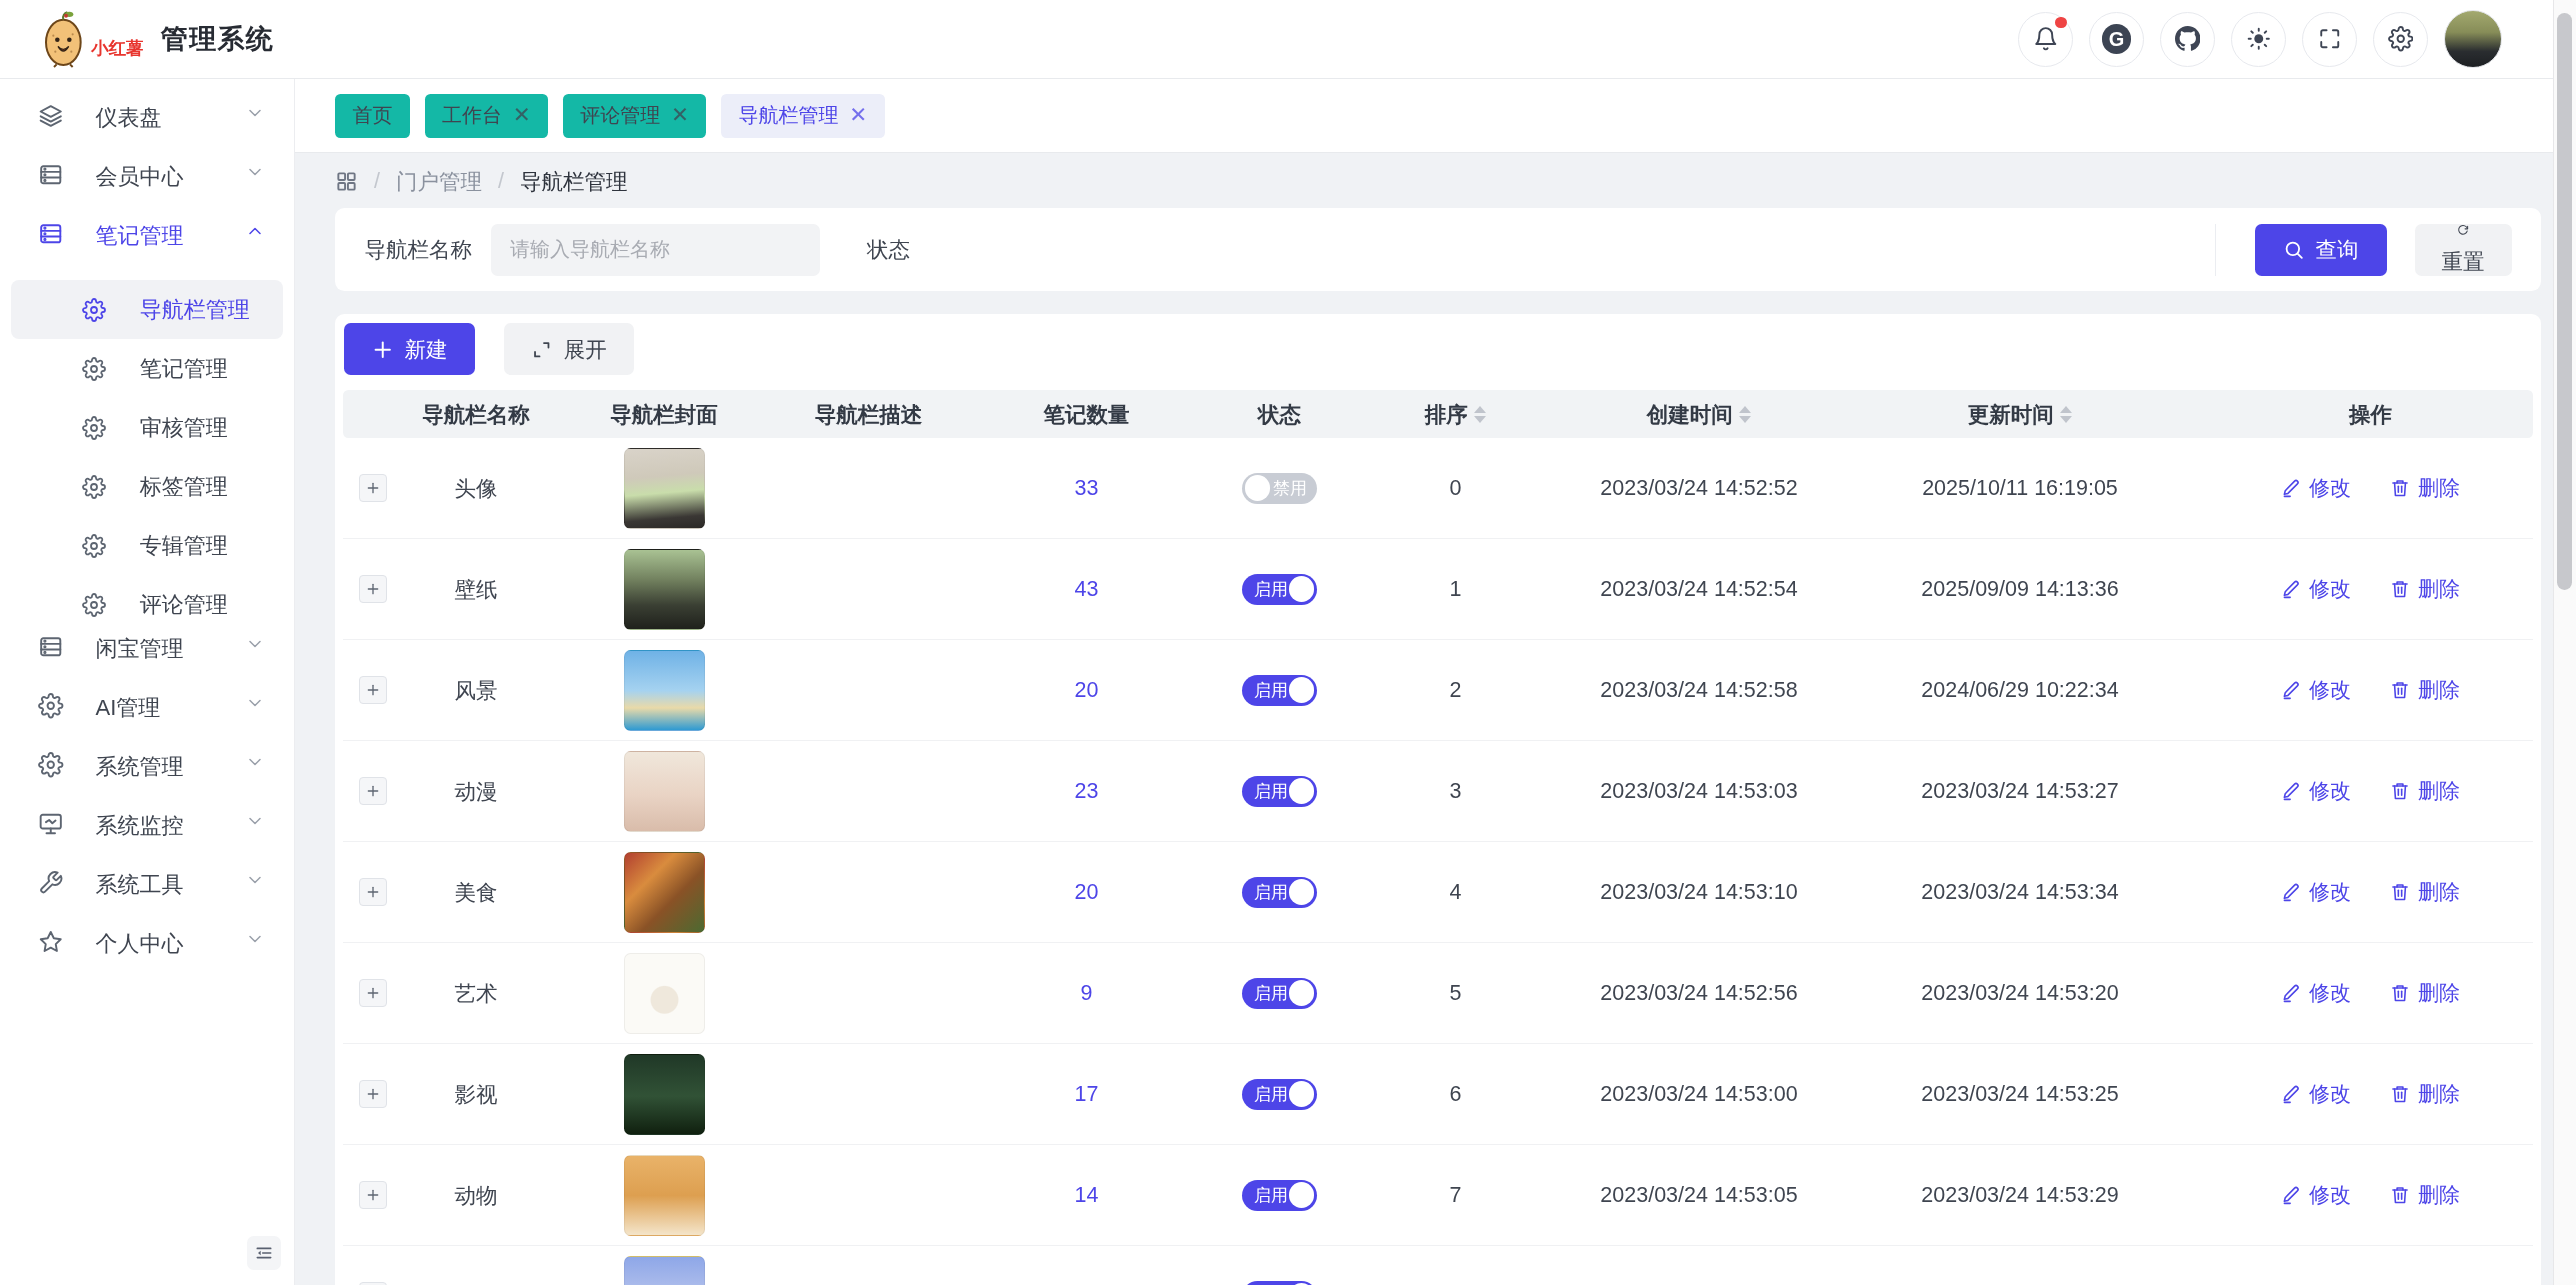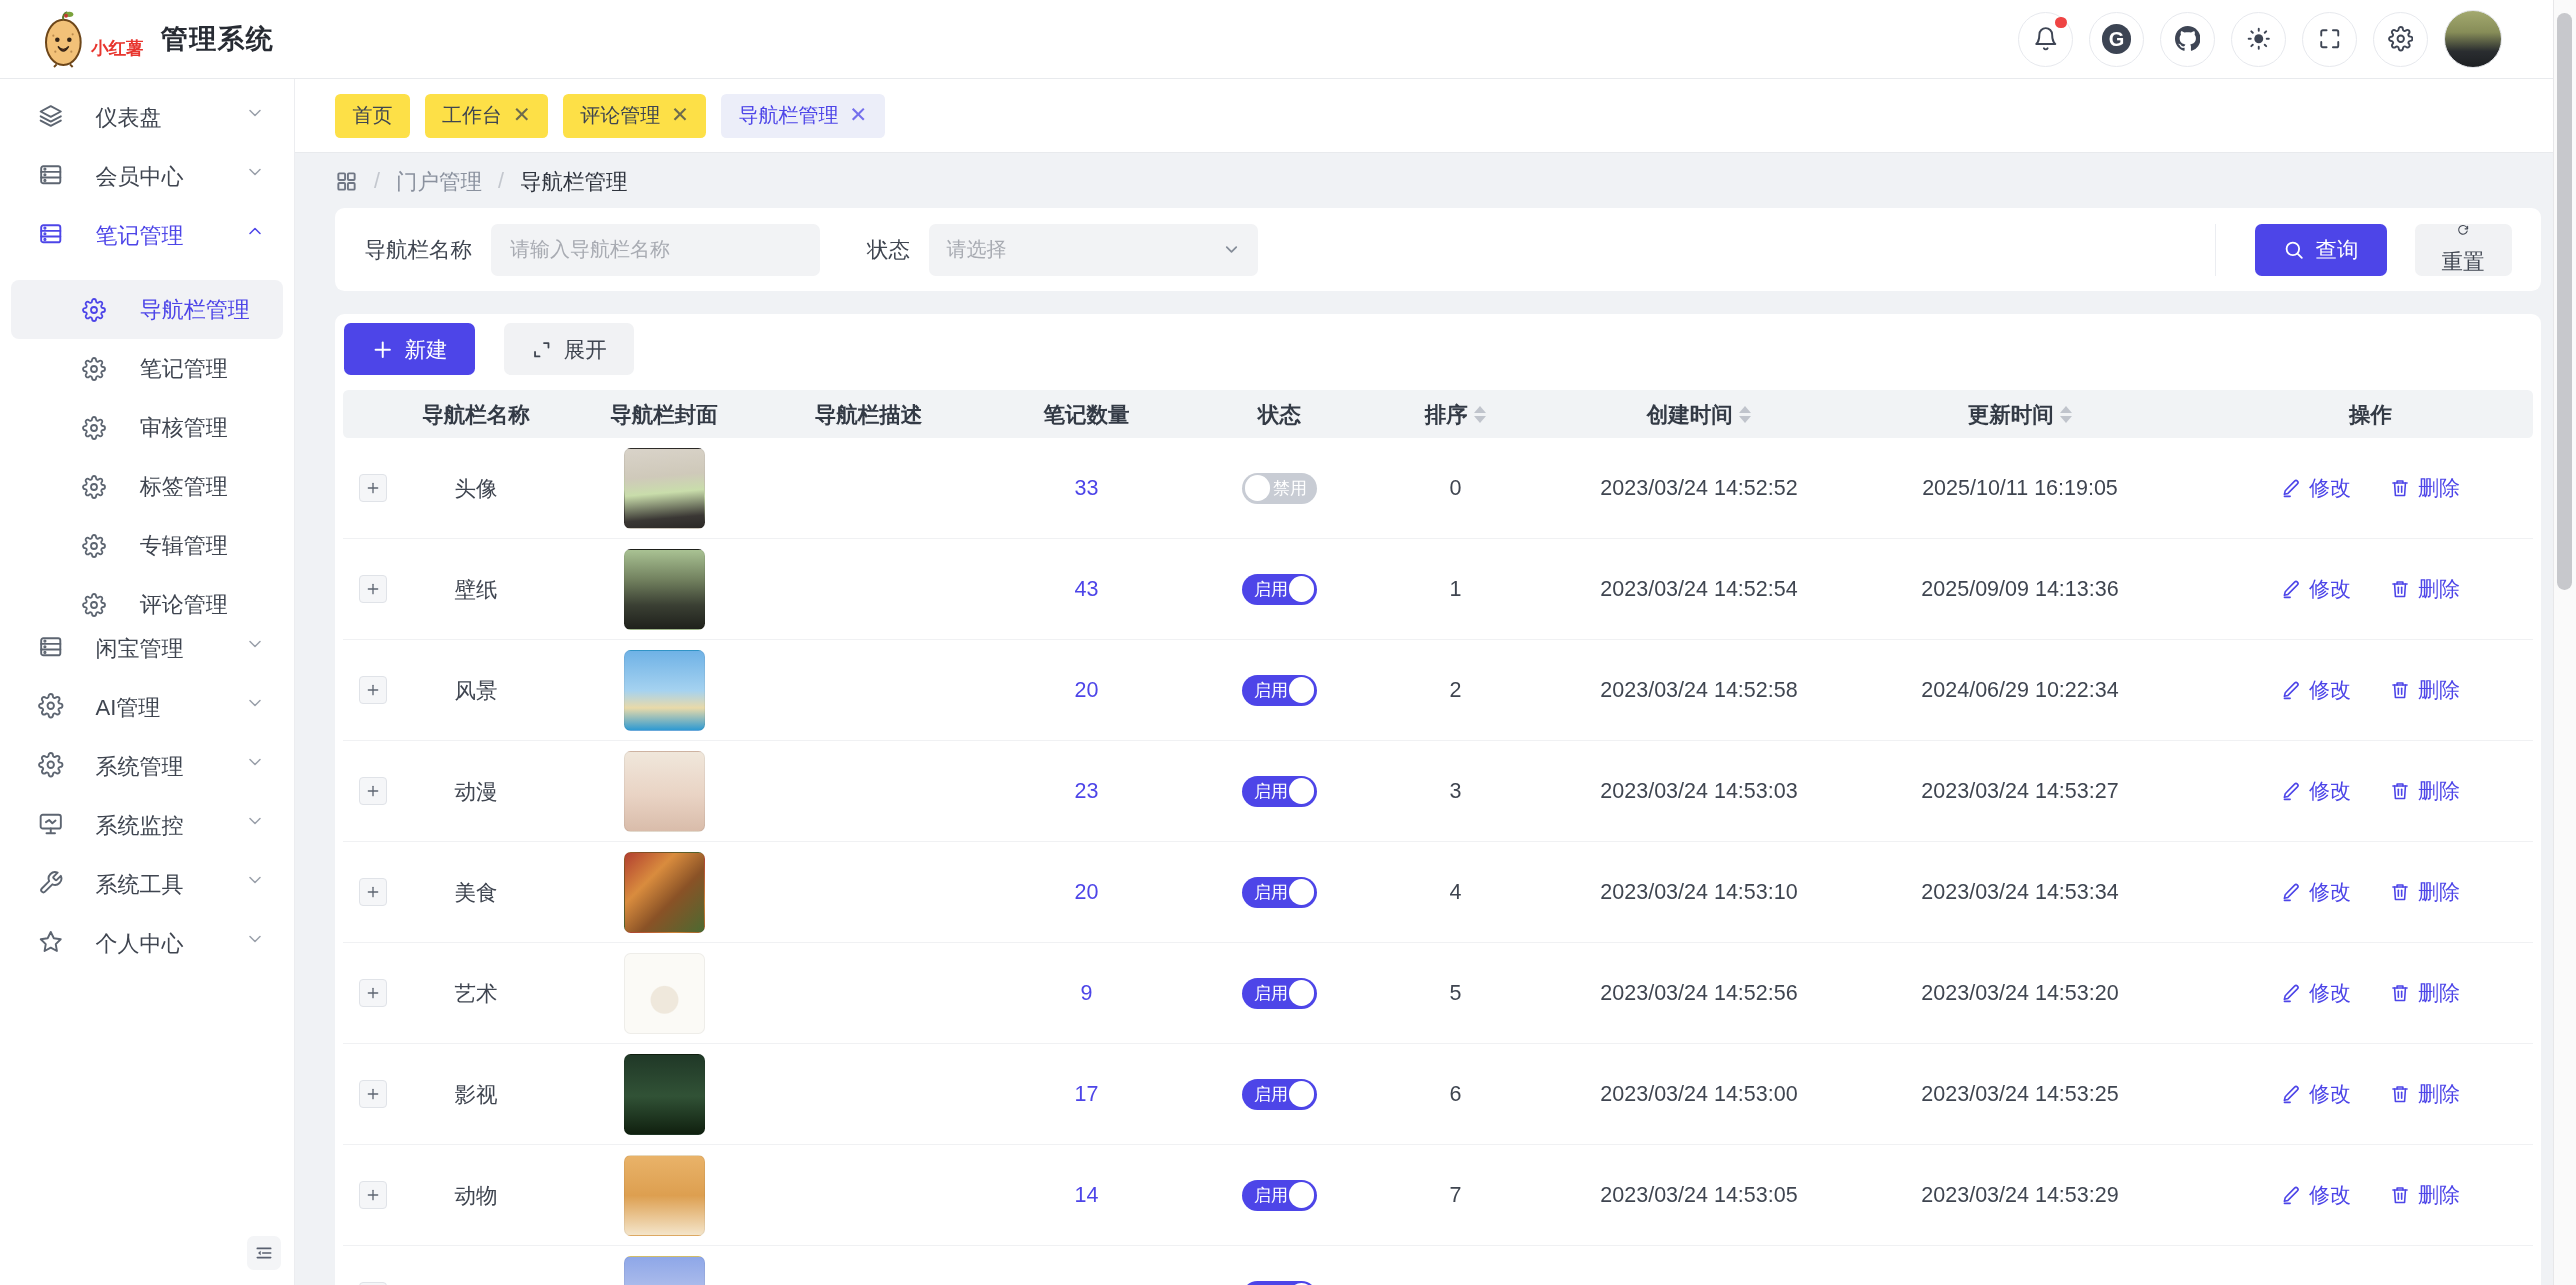--- a/index.html
+++ b/index.html
@@ -37,21 +37,21 @@
   .sub-item .s-icon svg { width:24px; height:24px; }
   .sub-item .s-label { font-size:22px; margin-left:34px; }
   .sub-item.active { background:#f1f2f5; color:#4d45e8; }
   .sub-item.active .s-icon { color:#4d45e8; }
   .collapse-btn { position:absolute; left:247px; bottom:15.4px; width:34px; height:34px; border-radius:6.7px; background:#f4f5f7; border:none; display:flex; align-items:center; justify-content:center; color:#596070; cursor:pointer; }
   .collapse-btn svg { width:20px; height:20px; }
 
   
   .main { position:absolute; top:79px; left:295px; right:0; bottom:0; }
   .tabbar { height:74px; background:#fff; border-bottom:0.7px solid #e8eaed; display:flex; align-items:center; padding-left:40px; gap:14.8px; }
-  .tab { height:44px; border-radius:5.4px; background:#fde047; display:flex; align-items:center; padding:0 17.4px; font-size:20px; color:#3f4550; cursor:pointer; gap:10.7px; }
+  .tab { height:44px; border-radius:5.4px; background:#14b8a6; display:flex; align-items:center; padding:0 17.4px; font-size:20px; color:#3f4550; cursor:pointer; gap:10.7px; }
   .tab.active { background:#eceef9; color:#4d45e8; }
   .tab-close { font-size:21.5px; line-height:1; color:inherit; opacity:.75; cursor:pointer; }
 
   .breadcrumb { display:flex; align-items:center; height:39px; margin:9.4px 0 0 40px; font-size:21.5px; color:#8a919e; gap:16px; }
   .breadcrumb .bc-sep { color:#c3c7ce; }
   .breadcrumb .bc-last { color:#2e333d; }
   .bc-grid { color:#6f7684; } .bc-grid svg { width:23px; height:23px; }
 
   .filter-card { margin:6.7px 35px 0 40px; height:83px; background:#fff; border-radius:9.4px; display:flex; align-items:center; padding:0 29.5px; }
   .f-label { font-size:21.5px; color:#3f4550; white-space:nowrap; }
@@ -425,28 +425,20 @@
     <span class="bc-sep">/</span>
     <span>门户管理</span>
     <span class="bc-sep">/</span>
     <span class="bc-last">导航栏管理</span>
   </div>
 
   <section class="filter-card">
     <span class="f-label">导航栏名称</span>
     <input class="f-input" placeholder="请输入导航栏名称" style="">
     <span class="f-label f-status">状态</span>
-    <div class="f-select">
-      <span class="sel-ph">请选择</span>
-      <span class="sel-arrow">
-        <svg viewBox="0 0 24 24" fill="none" stroke="currentColor" stroke-width="2.2" stroke-linecap="round" stroke-linejoin="round">
-            <polyline points="6 9 12 15 18 9"></polyline>
-          </svg>
-      </span>
-    </div>
     <div class="f-spacer"></div>
     <div class="f-divider"></div>
     <button class="btn btn-primary">
       <svg viewBox="0 0 24 24" fill="none" stroke="currentColor" stroke-width="2" stroke-linecap="round">
           <circle cx="11" cy="11" r="7"></circle>
           <line x1="16.5" y1="16.5" x2="21" y2="21"></line>
         </svg>
       <span>查询</span>
     </button>
     <button class="btn btn-plain btn-reset">

